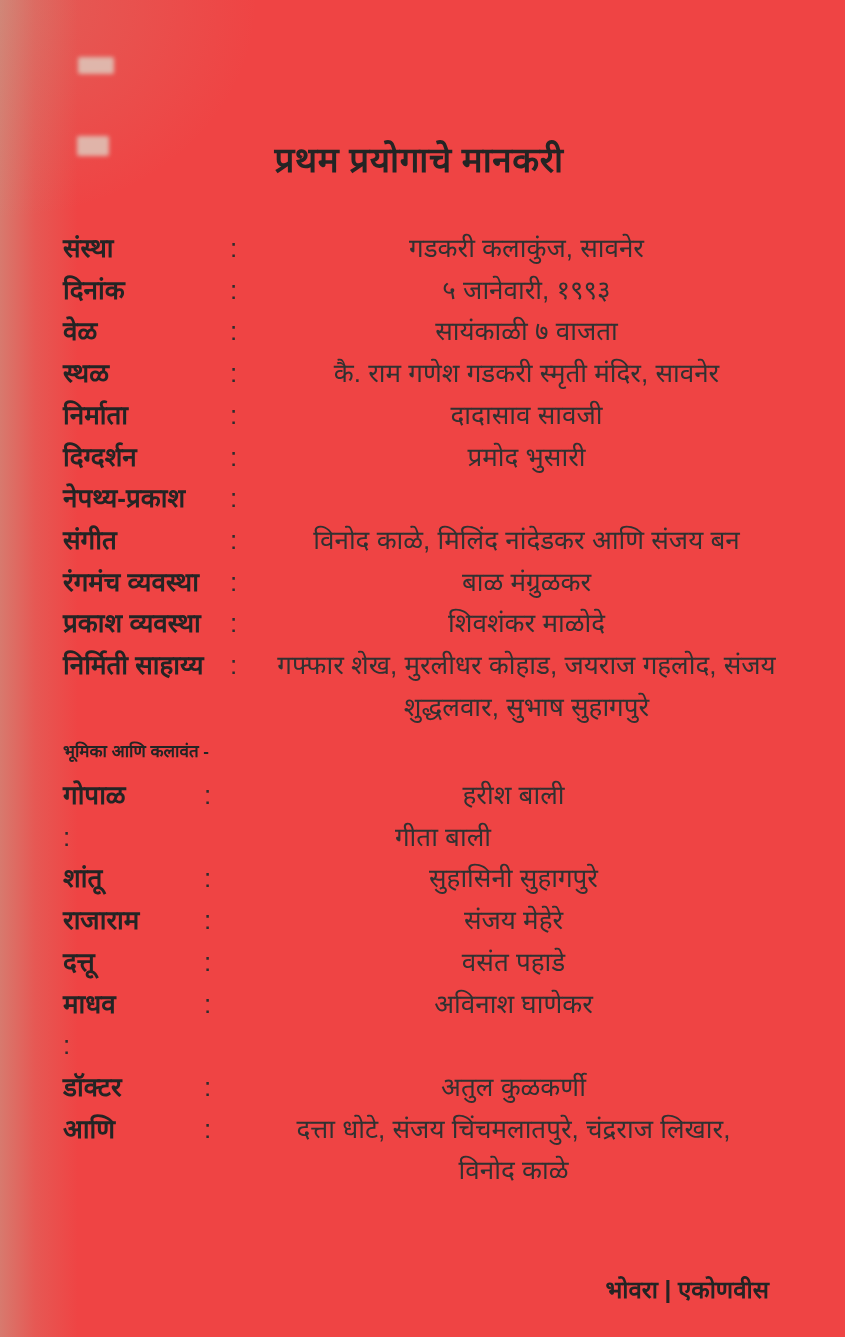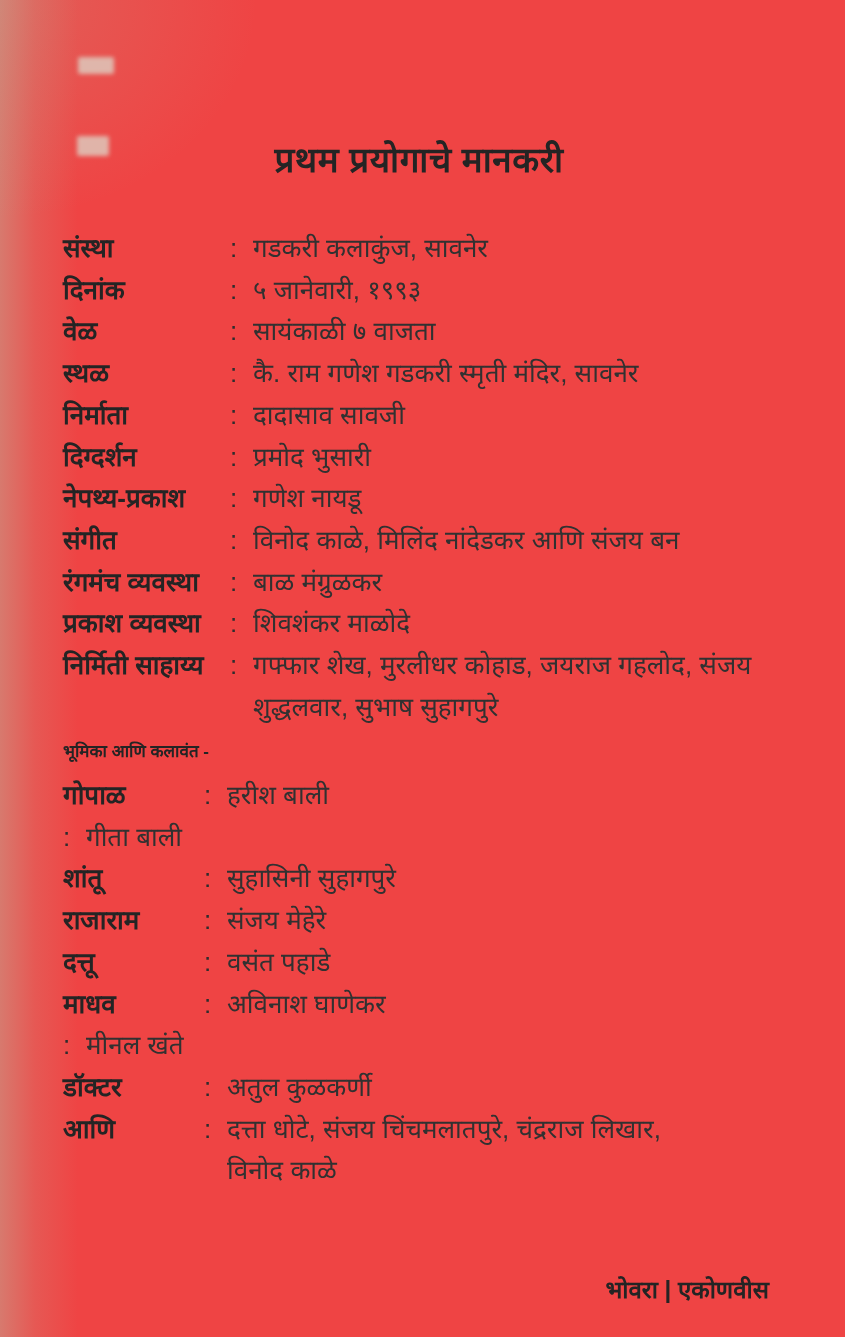--- a/index.html
+++ b/index.html
@@ -77,20 +77,21 @@
   .cast .row .label { flex-basis: 141px; }
   .row .colon {
     flex: 0 0 23px;
     color: #2d2d2d;
     text-align: left;
   }
   .row .value {
     flex: 1 1 auto;
     white-space: pre-line;
     color: #313131;
+    text-align: center;
   }
 
   .cast-heading {
     position: absolute;
     top: 731px;
     left: 63px;
     font-size: 17px;
     line-height: 41.7px;
     font-weight: bold;
     color: #242424;
@@ -146,21 +147,20 @@
       <span class="value">दादासाव सावजी</span>
     </div>
     <div class="row">
       <span class="label">दिग्दर्शन</span>
       <span class="colon">:</span>
       <span class="value">प्रमोद भुसारी</span>
     </div>
     <div class="row">
       <span class="label">नेपथ्य-प्रकाश</span>
       <span class="colon">:</span>
-      <span class="value">गणेश नायडू</span>
     </div>
     <div class="row">
       <span class="label">संगीत</span>
       <span class="colon">:</span>
       <span class="value">विनोद काळे, मिलिंद नांदेडकर आणि संजय बन</span>
     </div>
     <div class="row">
       <span class="label">रंगमंच व्यवस्था</span>
       <span class="colon">:</span>
       <span class="value">बाळ मंग्रुळकर</span>
@@ -205,21 +205,20 @@
       <span class="colon">:</span>
       <span class="value">वसंत पहाडे</span>
     </div>
     <div class="row">
       <span class="label">माधव</span>
       <span class="colon">:</span>
       <span class="value">अविनाश घाणेकर</span>
     </div>
     <div class="row">
       <span class="colon">:</span>
-      <span class="value">मीनल खंते</span>
     </div>
     <div class="row">
       <span class="label">डॉक्टर</span>
       <span class="colon">:</span>
       <span class="value">अतुल कुळकर्णी</span>
     </div>
     <div class="row">
       <span class="label">आणि</span>
       <span class="colon">:</span>
       <span class="value">दत्ता धोटे, संजय चिंचमलातपुरे, चंद्रराज लिखार,

